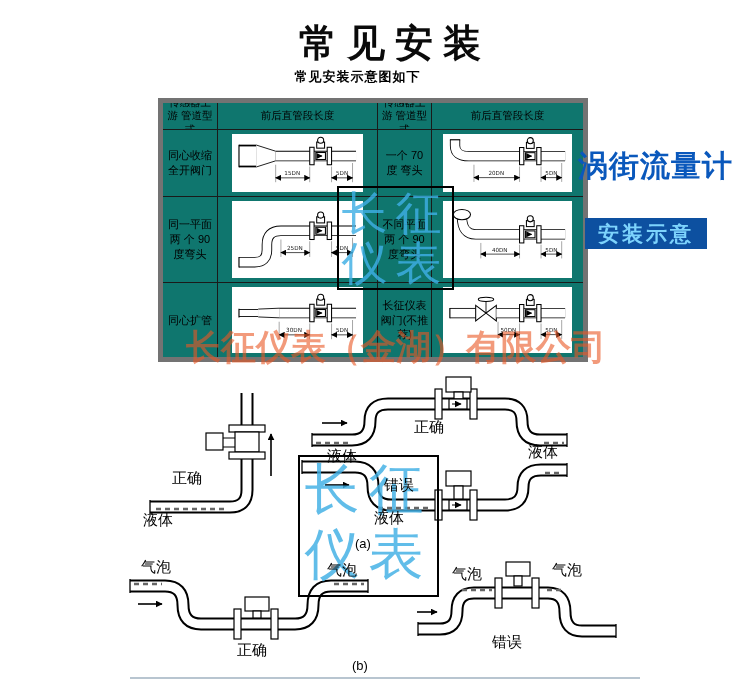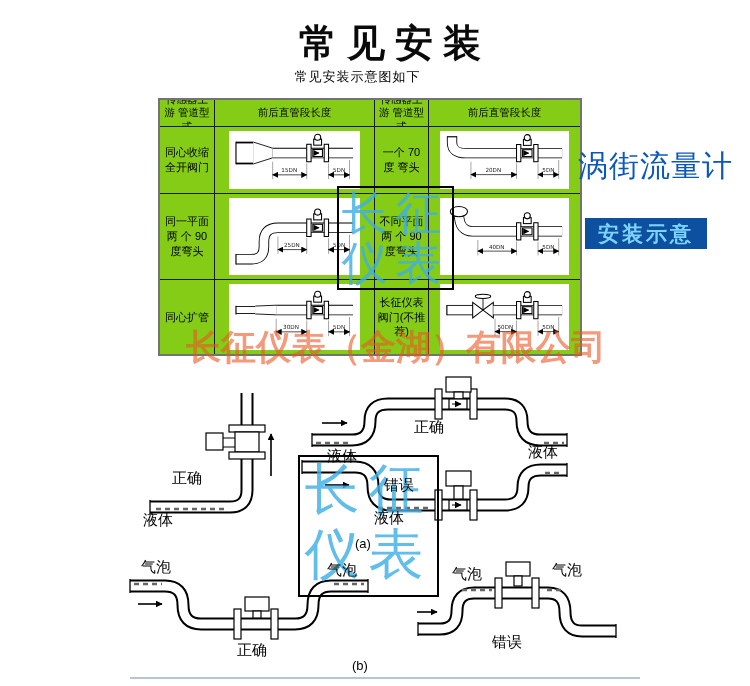--- a/index.html
+++ b/index.html
@@ -1,26 +1,26 @@
 <!DOCTYPE html>
 <html><head>
 <meta charset="utf-8">
 <style>
   html,body{margin:0;padding:0;background:#fff;}
   .page{position:relative;width:750px;height:686px;background:#fff;overflow:hidden;
         font-family:"Liberation Sans",sans-serif;color:#000;}
   .title{position:absolute;left:240px;top:18px;width:310px;text-align:center;
          font-size:38px;font-weight:bold;letter-spacing:10px;color:#0a0a0a;}
   .subtitle{position:absolute;left:250px;top:68px;width:215px;text-align:center;
-            font-size:13px;font-weight:normal;letter-spacing:1px;}
+            font-size:13px;font-weight:bold;letter-spacing:1px;}
   
   .itable{position:absolute;left:158px;top:98px;width:420px;height:254px;
           display:grid;grid-template-columns:55px 160px 54px 151px;
           grid-template-rows:27px 67px 86px 74px;
-          background:#84cc16;border:2px solid #737373;}
+          background:#0f766e;border:5px solid #737373;}
   .itable>div{border-right:1px solid #1a1a1a;border-bottom:1px solid #1a1a1a;
           display:flex;align-items:center;justify-content:center;text-align:center;
           position:relative;overflow:hidden;}
   .itable>div:nth-child(4n){border-right:none;}
   .itable>div:nth-last-child(-n+4){border-bottom:none;}
   .hcell{font-size:10.5px;line-height:1.25;padding:1px 2px;}
   .lcell{font-size:11px;line-height:1.35;padding:1px 2px;}
   .dcell{padding:4px 14px;}
   .dcell.c4{padding:4px 11px;}
   .imgbox{background:#fff;width:100%;height:100%;display:flex;align-items:center;justify-content:center;}
@@ -31,21 +31,21 @@
   .wf{fill:#fff;stroke:#000;stroke-width:1.2;}
   .thin{stroke:#000;stroke-width:1;}
   .cap{stroke:#000;stroke-width:1.3;}
   .dt{stroke:#555;stroke-width:0.6;}
   .dim{stroke:#000;stroke-width:0.8;marker-start:url(#arr);marker-end:url(#arr);}
   .cflow{stroke:#000;stroke-width:1;marker-end:url(#arr);}
   .flow{stroke:#000;stroke-width:1.6;marker-end:url(#arr);}
   .hat{fill:none;stroke:#666;stroke-width:2.5;stroke-dasharray:5 4;}
   .dtx{font-family:"DejaVu Sans",sans-serif;font-size:6.5px;fill:#222;text-anchor:middle;}
   
-  .product{position:absolute;left:578px;top:146px;width:172px;font-size:30px;font-weight:normal;
+  .product{position:absolute;left:578px;top:146px;width:172px;font-size:30px;font-weight:bold;
            color:#0a58bc;letter-spacing:1px;white-space:nowrap;}
   .badge{position:absolute;left:585px;top:218px;width:122px;height:31px;background:#0d50a0;
          color:#7dd3fc;font-size:21px;font-weight:bold;letter-spacing:3px;
          display:flex;align-items:center;justify-content:center;}
   
   .wmbox{position:absolute;border:2px solid #000;z-index:30;text-align:center;
          color:rgba(62,174,228,0.82);font-weight:normal;}
   .wm1{left:337px;top:186px;width:113px;height:100px;font-size:46px;line-height:50px;letter-spacing:8px;}
   .wm2{left:298px;top:455px;width:137px;height:138px;font-size:55px;line-height:65px;letter-spacing:9px;}
   .wmorange{position:absolute;left:186px;top:324px;font-size:35px;font-weight:bold;

